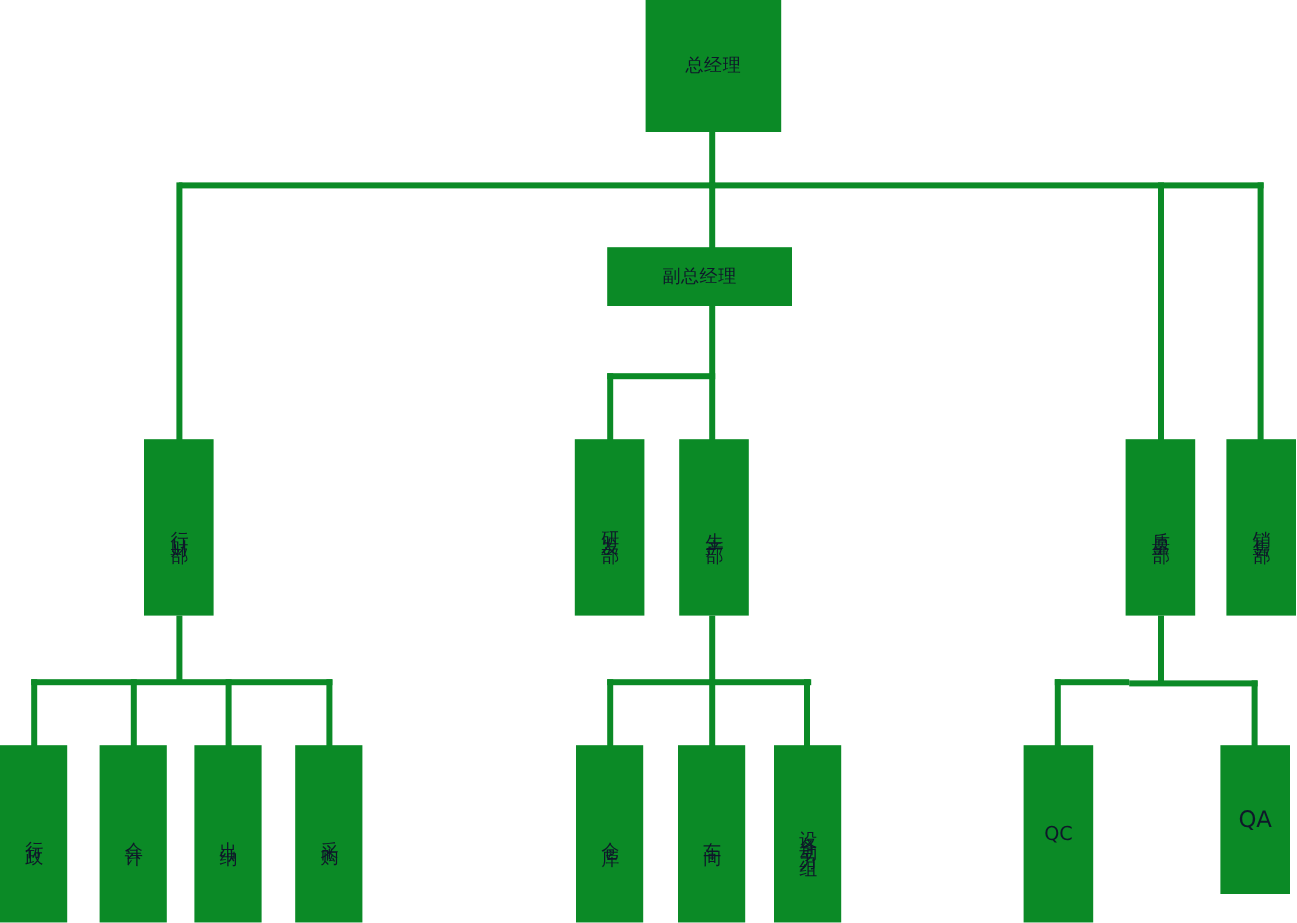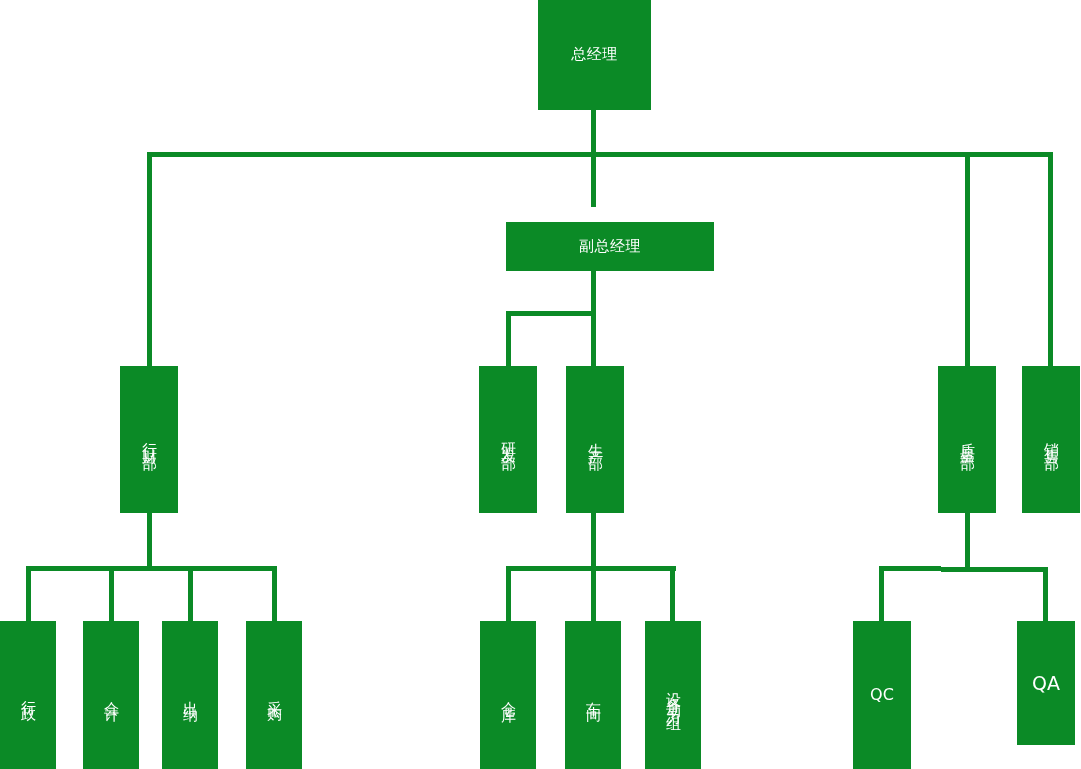--- a/index.html
+++ b/index.html
@@ -11,21 +11,21 @@
     position: relative;
     width: 1081px;
     height: 769px;
     background: #ffffff;
     overflow: hidden;
     font-family: "DejaVu Sans", "Liberation Sans", sans-serif;
   }
   .node {
     position: absolute;
     background: #0b8a26;
-    color: #ffffff;
+    color: #0f172a;
     display: flex;
     align-items: center;
     justify-content: center;
     text-align: center;
     box-sizing: border-box;
     line-height: 1.28;
     font-size: 15px;
     letter-spacing: 0.5px;
   }
   .node.vertical {
@@ -80,21 +80,21 @@
   <div class="conn" style="left:965px; top:513px; width:5px; height:57px;"></div>
   <div class="conn" style="left:879px; top:566px; width:62px; height:5px;"></div>
   <div class="conn" style="left:941px; top:567px; width:107px; height:5px;"></div>
   <div class="conn" style="left:879px; top:566px; width:5px; height:57px;"></div>
   <div class="conn" style="left:1043px; top:567px; width:5px; height:56px;"></div>
 
   <div class="node" style="left:538px; top:0px; width:113px; height:110px;">
     <span class="label">总经理</span>
   </div>
 
-  <div class="node" style="left:506px; top:206px; width:208px; height:49px;margin-top:16px;">
+  <div class="node" style="left:506px; top:206px; width:154px; height:49px;">
     <span class="label">副总经理</span>
   </div>
 
   <div class="node vertical" style="left:120px; top:366px; width:58px; height:147px;">
     <span class="label">行财部</span>
   </div>
 
   <div class="node vertical" style="left:479px; top:366px; width:58px; height:147px;">
     <span class="label">研发部</span>
   </div>

